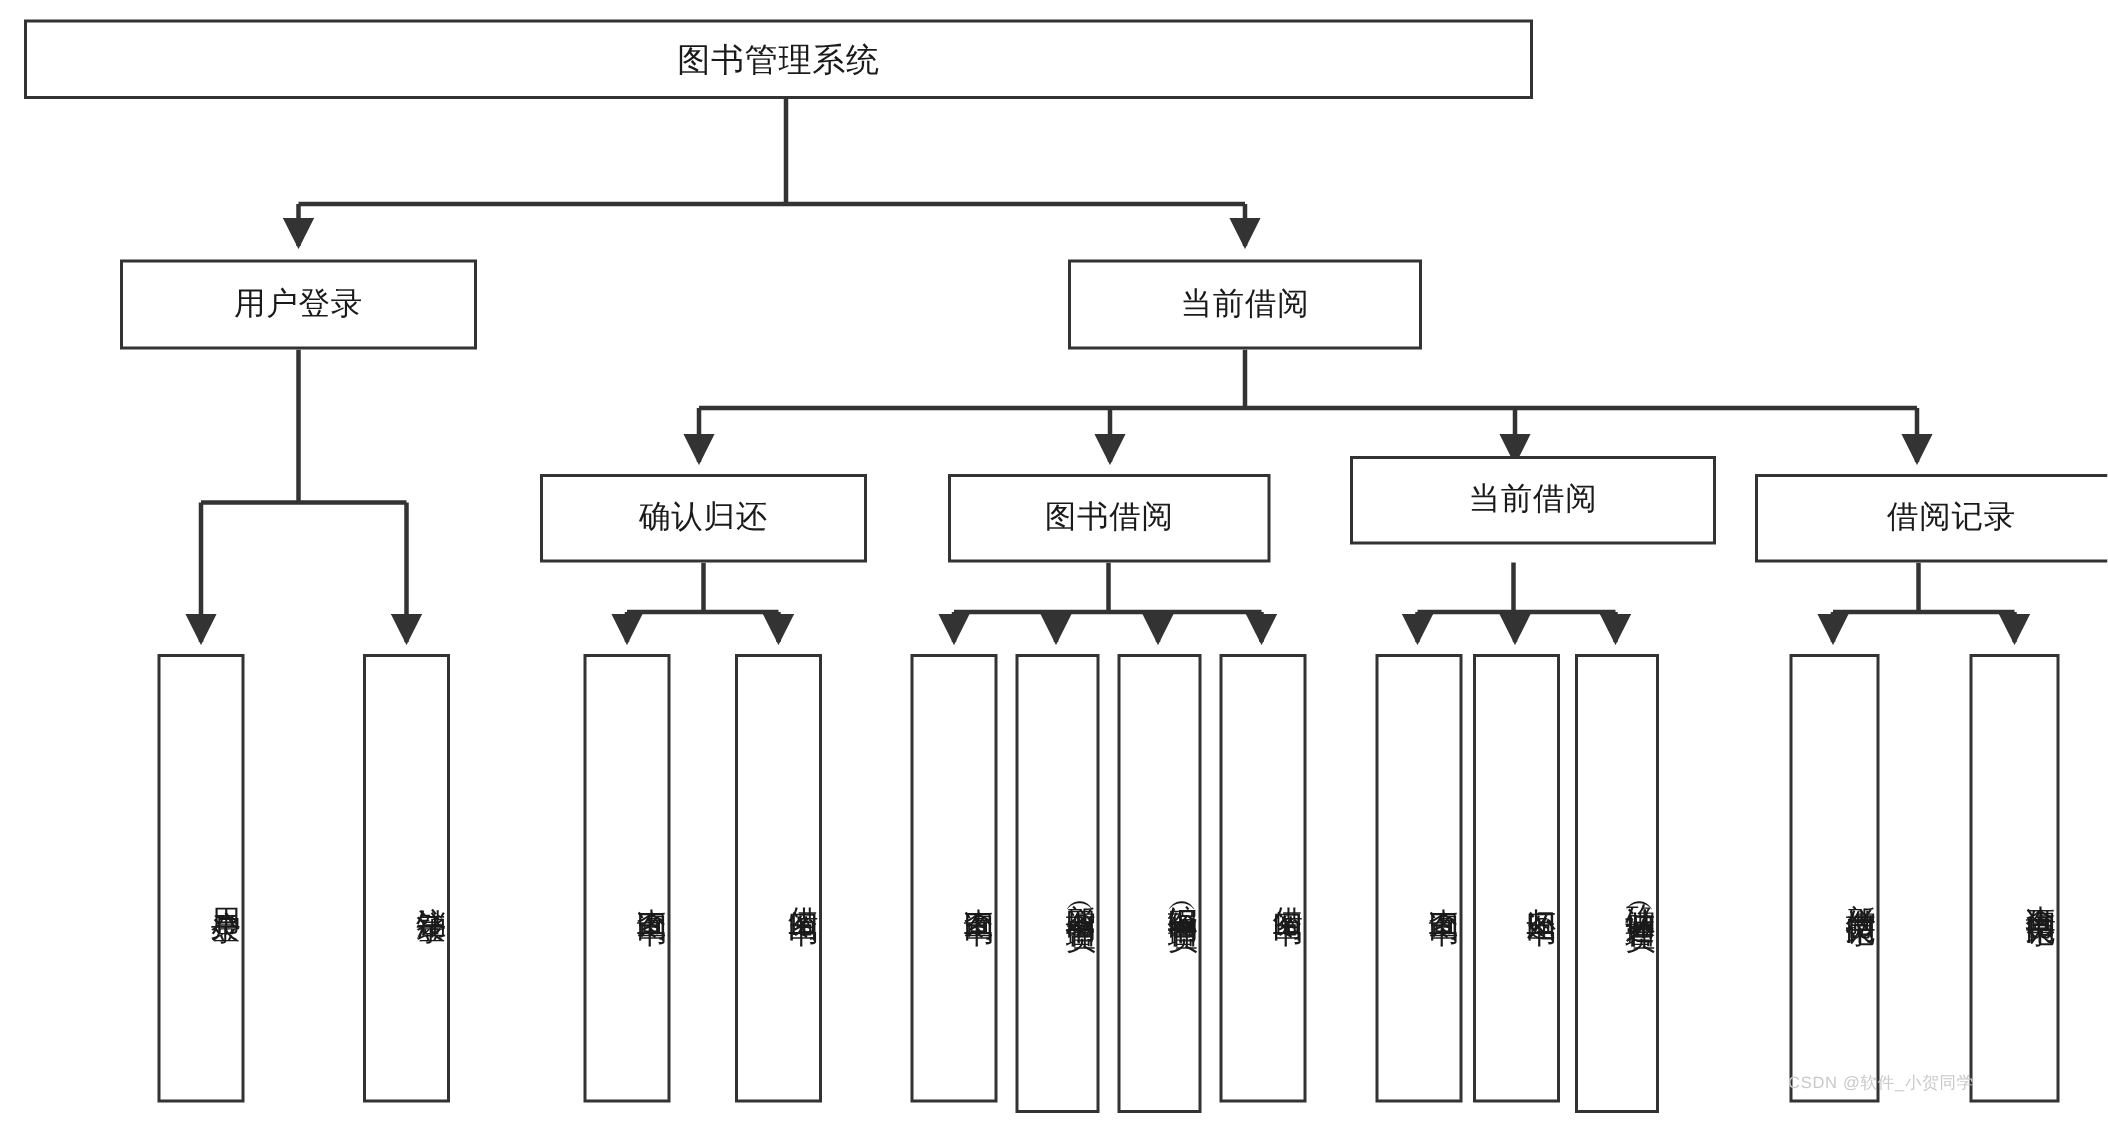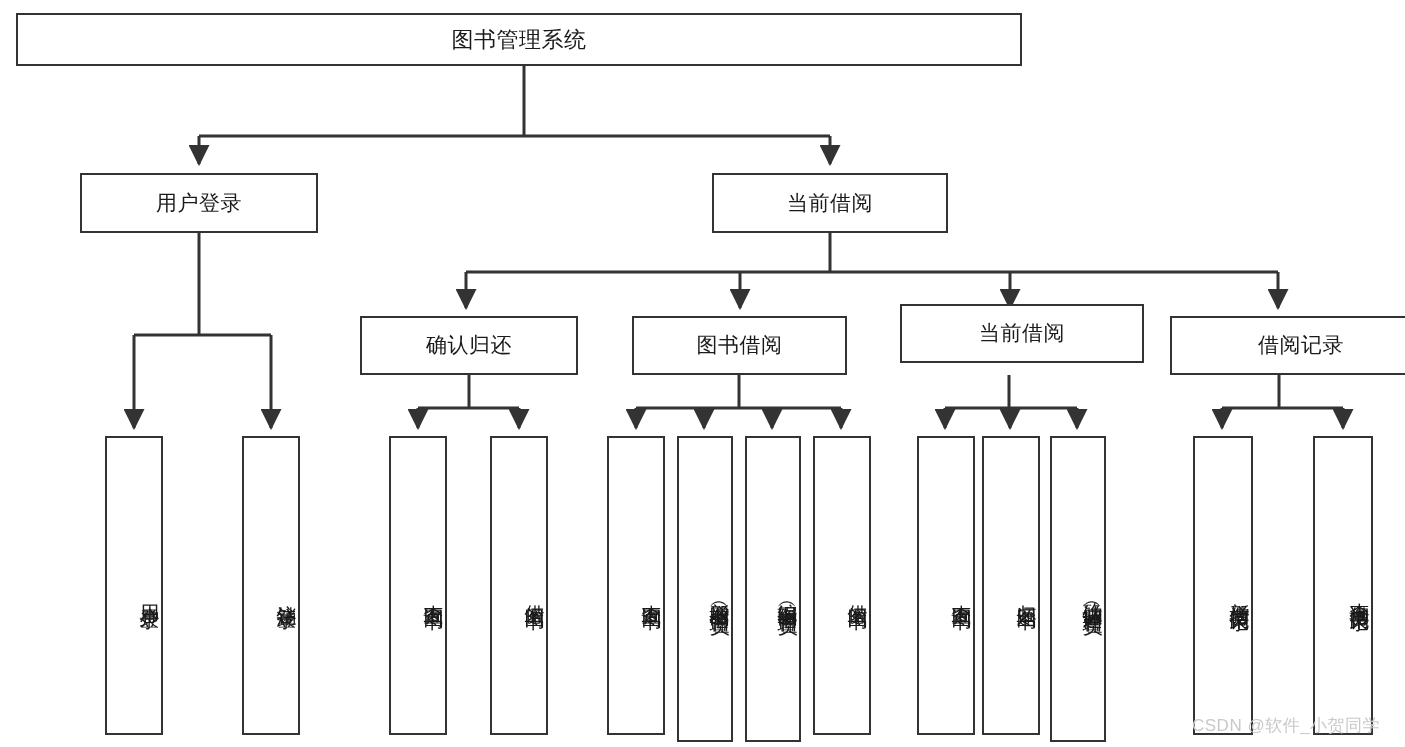--- a/index.html
+++ b/index.html
@@ -58,21 +58,21 @@
   }
   .node.vert span {
     writing-mode: vertical-rl;
     text-orientation: upright;
     display: block;
   }
   .watermark {
     position: absolute;
     left: 1192px;
     top: 714px;
-    font-size: 17px;
+    font-size: 11px;
     color: #c9c9c9;
     white-space: nowrap;
     letter-spacing: 0.5px;
     font-family: "Liberation Sans", "DejaVu Sans", sans-serif;
   }
 </style>
 </head>
 <body>
 
 <div id="canvas">

